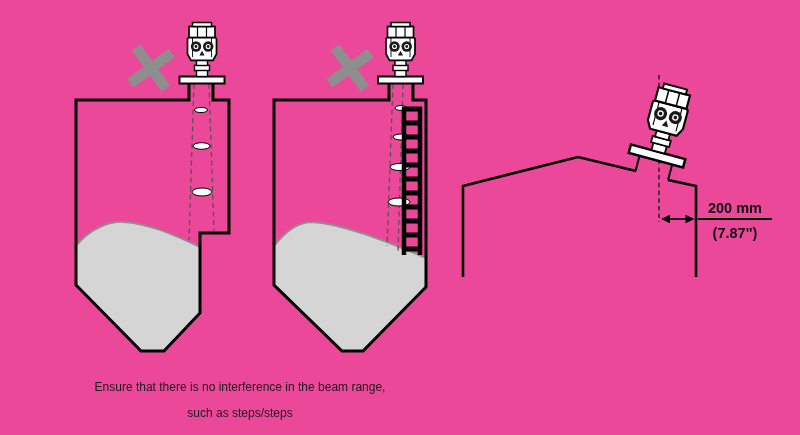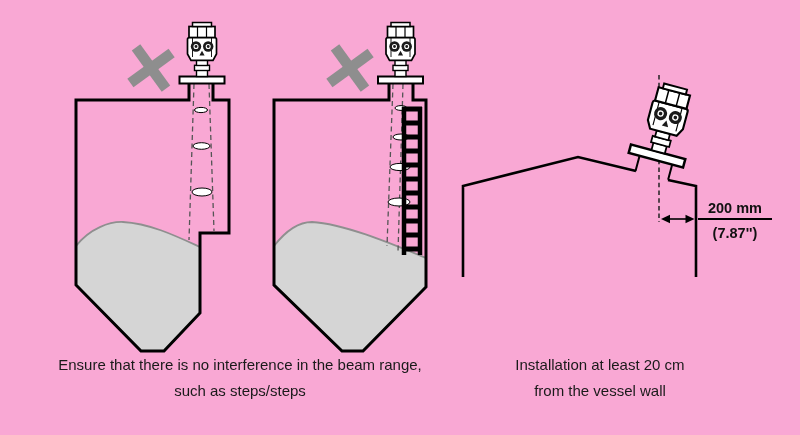--- a/index.html
+++ b/index.html
@@ -1,24 +1,24 @@
 <!DOCTYPE html>
 <html><head>
 <meta charset="utf-8">
 <style>
   html,body{margin:0;padding:0;background:#fff;}
   #screenshot{
-    position:relative;width:800px;height:435px;background:#f9a8d4;overflow:hidden;
+    position:relative;width:800px;height:435px;background:#ec4899;overflow:hidden;
     font-family:"Liberation Sans", sans-serif;
   }
   #diagram-canvas{position:absolute;left:0;top:0;}
   svg text{font-family:"Liberation Sans", sans-serif;fill:#111;}
   .caption{
-    position:absolute;top:352px;text-align:center;color:#1a1a1a;
-    font-size:15px;line-height:26px;font-weight:400;
+    position:absolute;top:374px;text-align:center;color:#1a1a1a;
+    font-size:12px;line-height:26px;font-weight:400;
   }
   .caption div{white-space:nowrap;}
   #caption-left{left:20px;width:440px;}
   #caption-right{left:470px;width:260px;}
 </style>
 </head>
 <body>
 
 <div id="screenshot">
 
@@ -104,18 +104,14 @@
         <text x="735" y="213" text-anchor="middle" font-size="14.5" font-weight="bold">200 mm</text>
         <text x="735" y="238" text-anchor="middle" font-size="14.5" font-weight="bold">(7.87'')</text>
       </g>
     </g>
   </svg>
 
   <div class="caption" id="caption-left">
     <div>Ensure that there is no interference in the beam range,</div>
     <div>such as steps/steps</div>
   </div>
-  <div class="caption" id="caption-right">
-    <div>Installation at least 20 cm</div>
-    <div>from the vessel wall</div>
-  </div>
 
 </div>
 
 </body></html>

